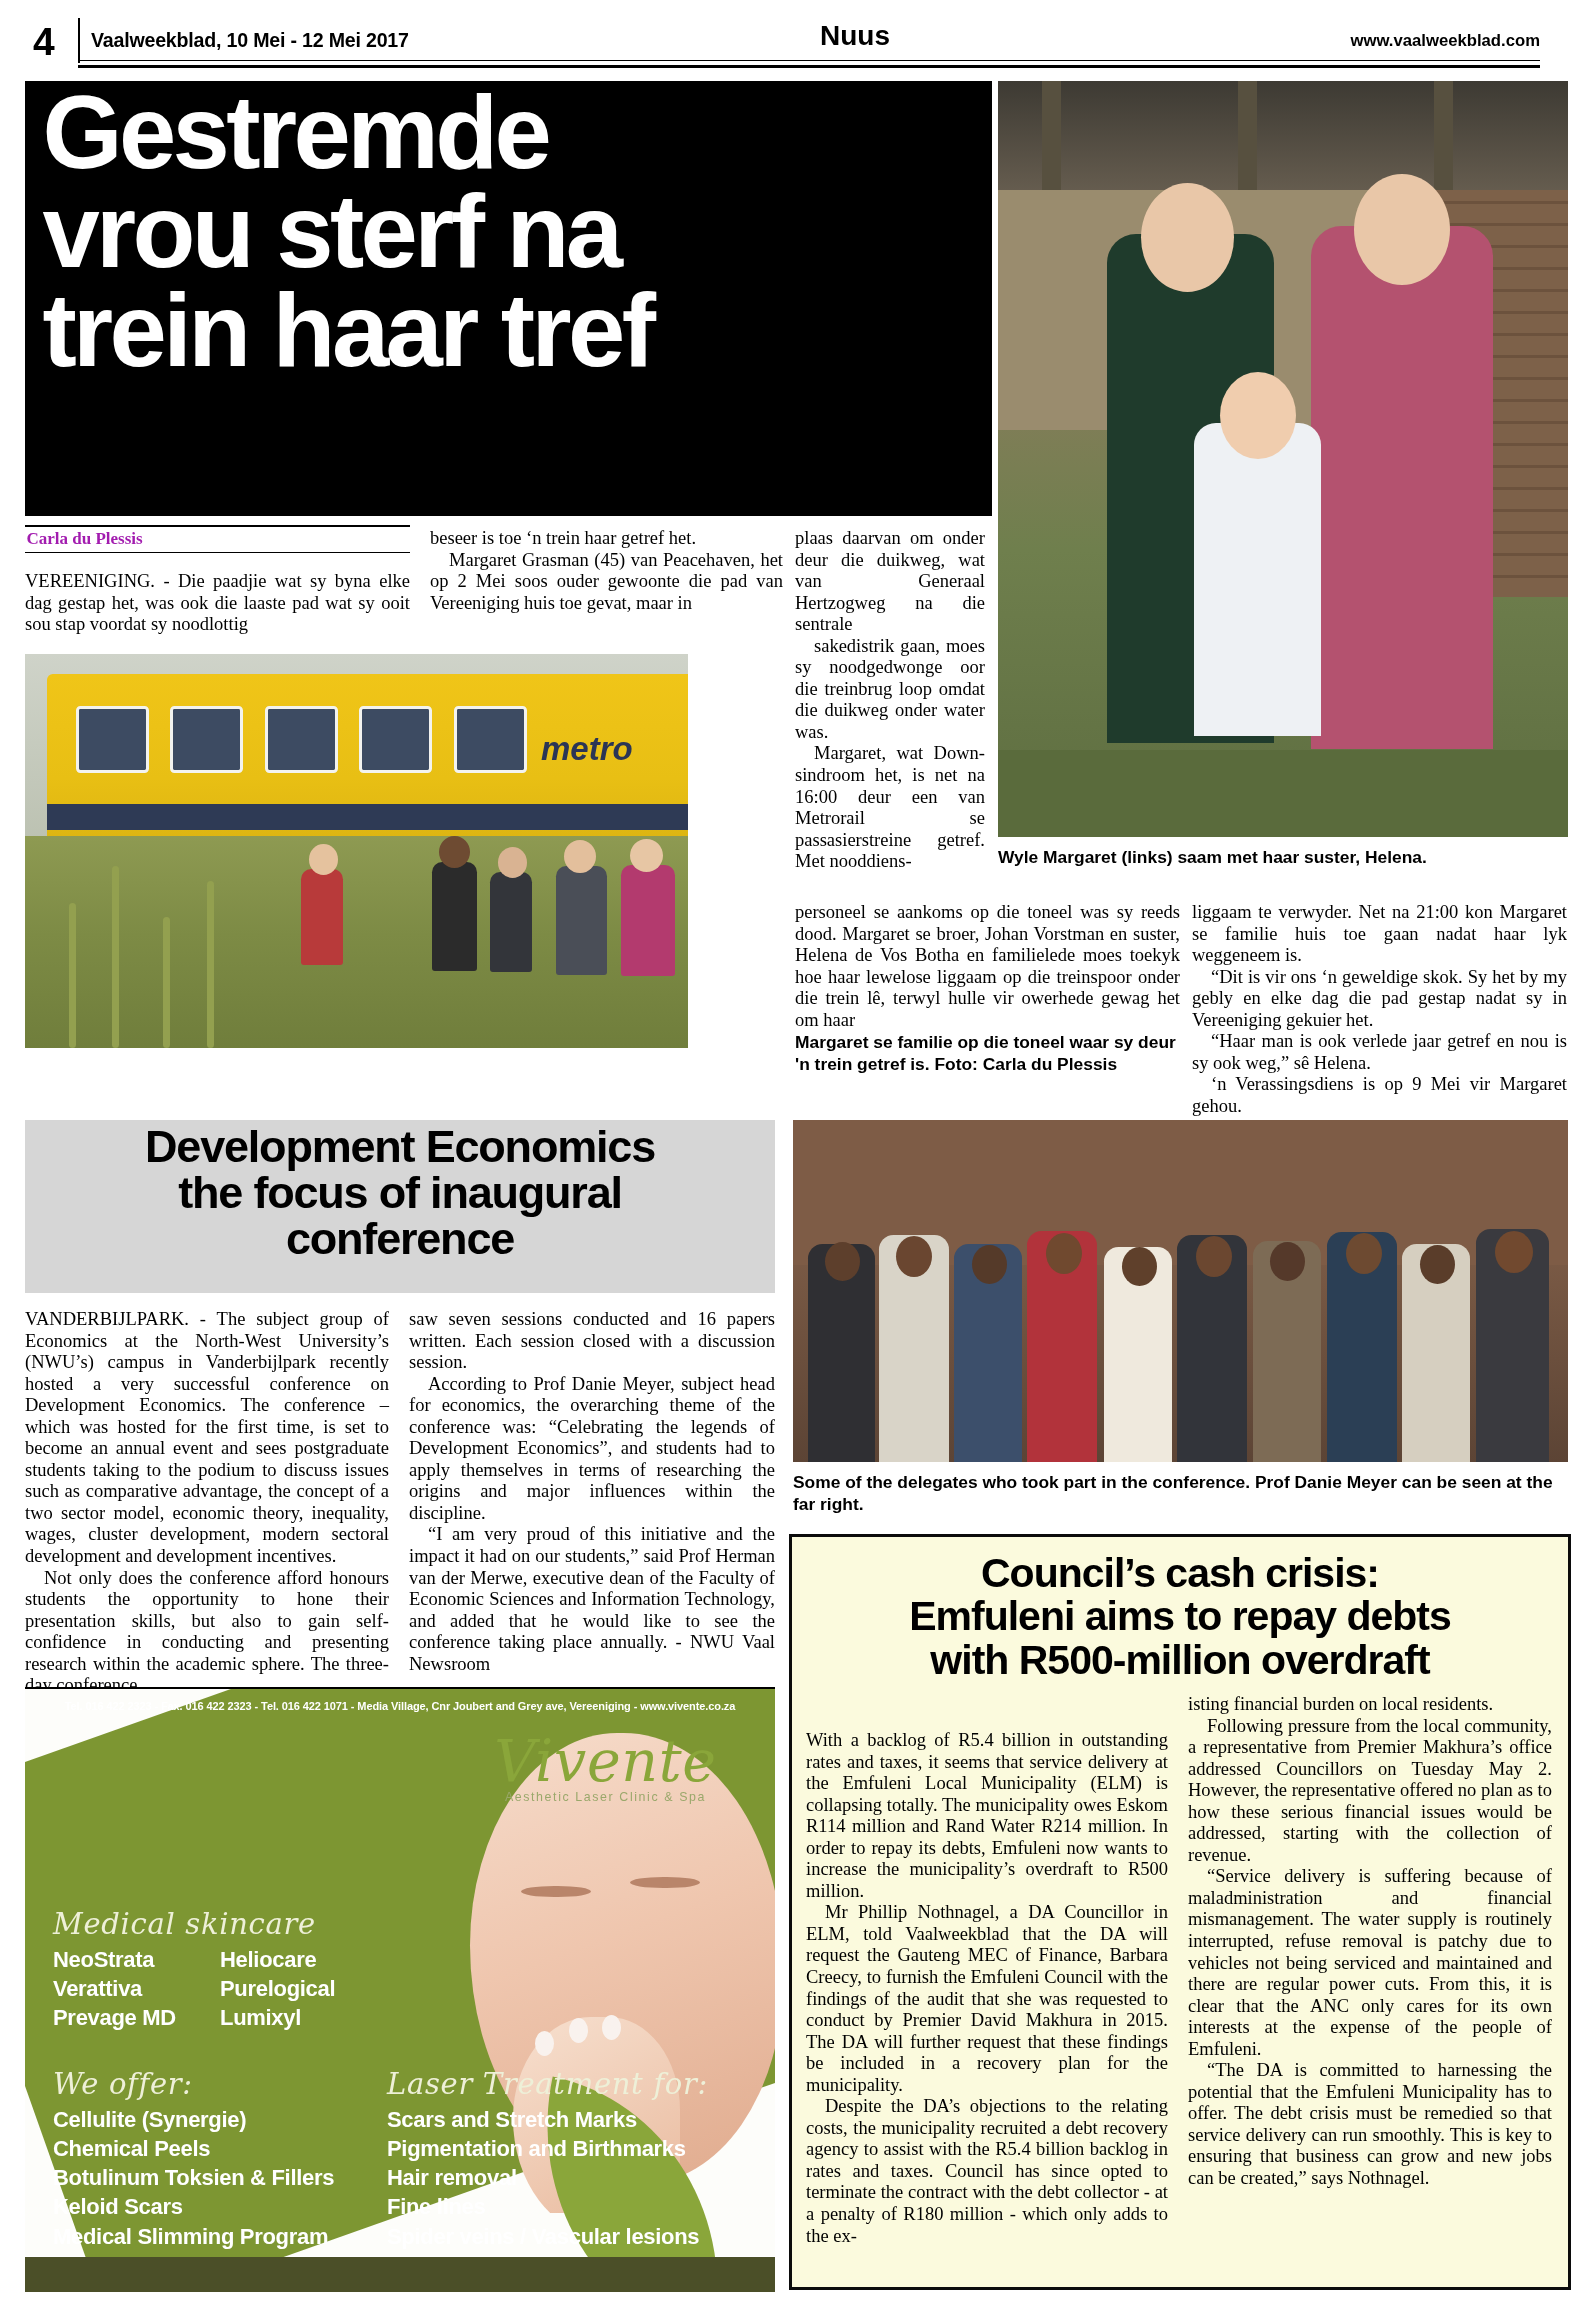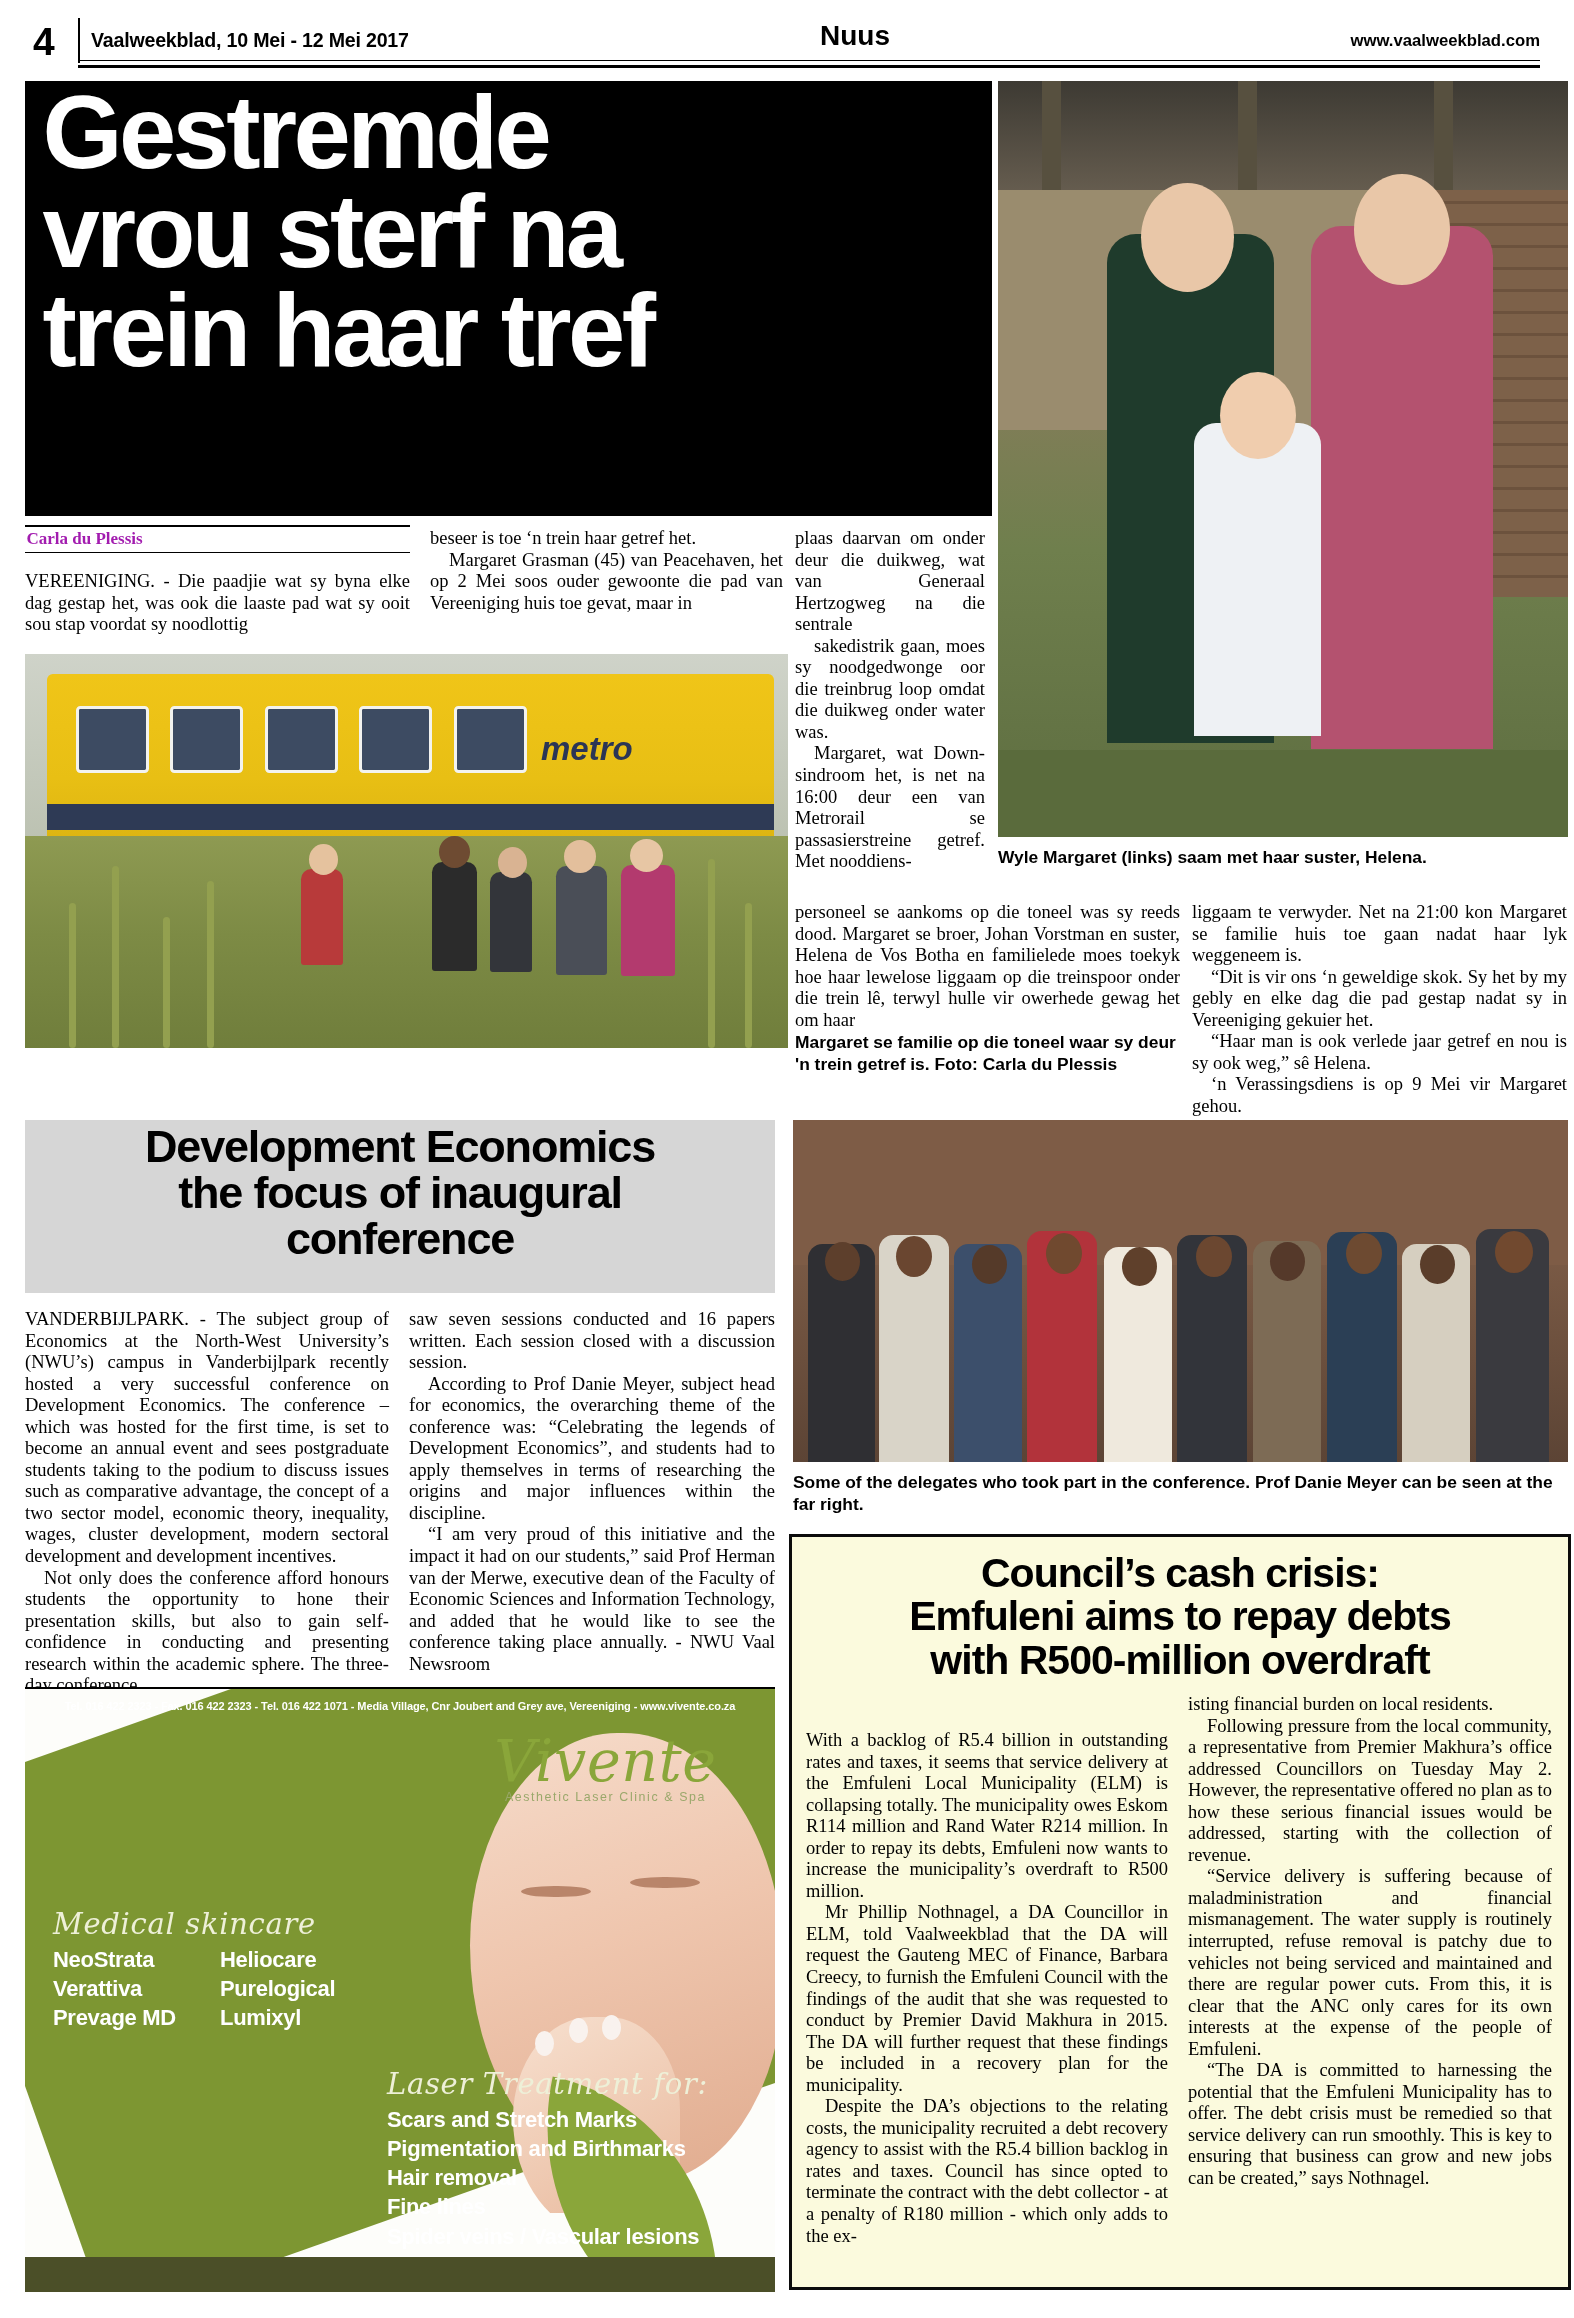--- a/index.html
+++ b/index.html
@@ -40,21 +40,21 @@
   .col p{margin:0;text-indent:19px;}
   .col p.lead{text-indent:0;}
 
   
   .a1c1{left:25px;top:571px;width:385px;}
   .a1c2{left:430px;top:528px;width:353px;}
   .a1c3{left:795px;top:528px;width:190px;}
   .a1c4{left:795px;top:902px;width:385px;}
   .a1c5{left:1192px;top:902px;width:375px;}
 
-  .train-photo{position:absolute;left:25px;top:654px;width:763px;height:394px;overflow:hidden;background:#8d9b63;}
+  .train-photo{position:absolute;left:25px;top:654px;width:621px;height:394px;overflow:hidden;background:#8d9b63;padding-left:42px;}
 
   .cap-train{position:absolute;left:795px;top:1032px;width:385px;font-family:"Liberation Sans",sans-serif;
              font-weight:bold;font-size:17.4px;line-height:1.24;color:#000;}
 
   
   .a2head{position:absolute;left:25px;top:1120px;width:750px;height:173px;background:#d6d6d6;}
   .a2head h2{margin:0;padding:4.4px 11.6px 0 11.6px;text-align:center;font-family:"Liberation Sans",sans-serif;
              font-weight:bold;font-size:45px;line-height:1.02;letter-spacing:-1.2px;color:#000;}
   .a2c1{left:25px;top:1309px;width:364px;}
   .a2c2{left:409px;top:1309px;width:366px;}
@@ -332,20 +332,30 @@
             <div class="ad-item">Prevage MD</div>
           </div>
           <div class="ad-sk-col">
             <div class="ad-item">Heliocare</div>
             <div class="ad-item">Purelogical</div>
             <div class="ad-item">Lumixyl</div>
           </div>
         </div>
       </div>
 
+      <div class="ad-offer">
+        <div class="ad-script">We offer:</div>
+        <div style="margin-top:4.4px;">
+          <div class="ad-item">Cellulite (Synergie)</div>
+          <div class="ad-item">Chemical Peels</div>
+          <div class="ad-item">Botulinum Toksien &amp; Fillers</div>
+          <div class="ad-item">Keloid Scars</div>
+          <div class="ad-item">Medical Slimming Program</div>
+        </div>
+      </div>
 
       <div class="ad-laser">
         <div class="ad-script">Laser Treatment for:</div>
         <div style="margin-top:4.4px;">
           <div class="ad-item">Scars and Stretch Marks</div>
           <div class="ad-item">Pigmentation and Birthmarks</div>
           <div class="ad-item">Hair removal</div>
           <div class="ad-item">Fine lines</div>
           <div class="ad-item">Spider veins / Vascular lesions</div>
           <div class="ad-item">Skin rejuvenation</div>

